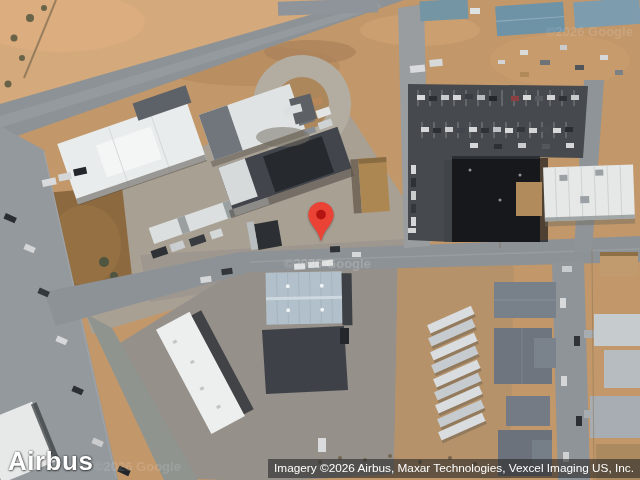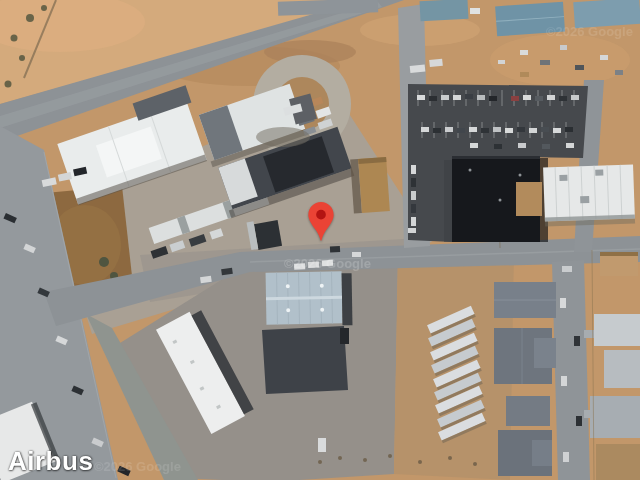--- a/index.html
+++ b/index.html
@@ -364,14 +364,15 @@
       <text x="546" y="36" opacity=".12">©2026 Google</text>
     </g>
   </svg>
 
   <svg class="pin" viewBox="0 0 24 37" xmlns="http://www.w3.org/2000/svg">
     <path d="M12 0C5.4 0 0 5.4 0 12c0 5.6 4.3 10.4 7.4 15.1 2 3.1 3.6 6.3 4.1 9.3.1.6.9.6 1 0 .5-3 2.1-6.2 4.1-9.3C19.7 22.4 24 17.6 24 12 24 5.4 18.6 0 12 0z" fill="#EA4335"></path>
     <circle cx="12" cy="12" r="4.6" fill="#B31412"></circle>
   </svg>
 
   <div class="glogo">Airbus</div>
+  <div class="attrib">Imagery ©2026 Airbus, Maxar Technologies, Vexcel Imaging US, Inc.</div>
 
 </div>
 
 </body></html>

